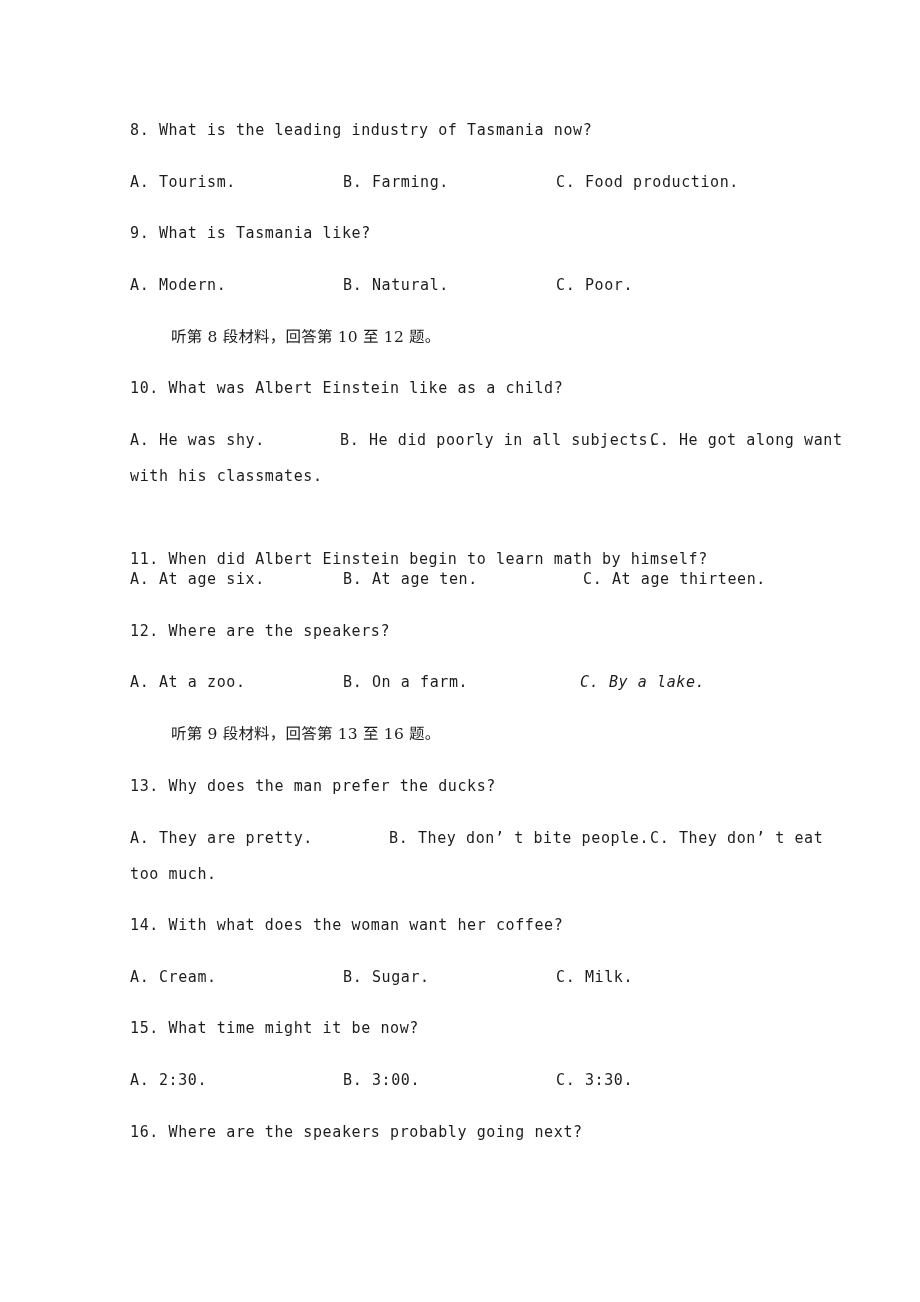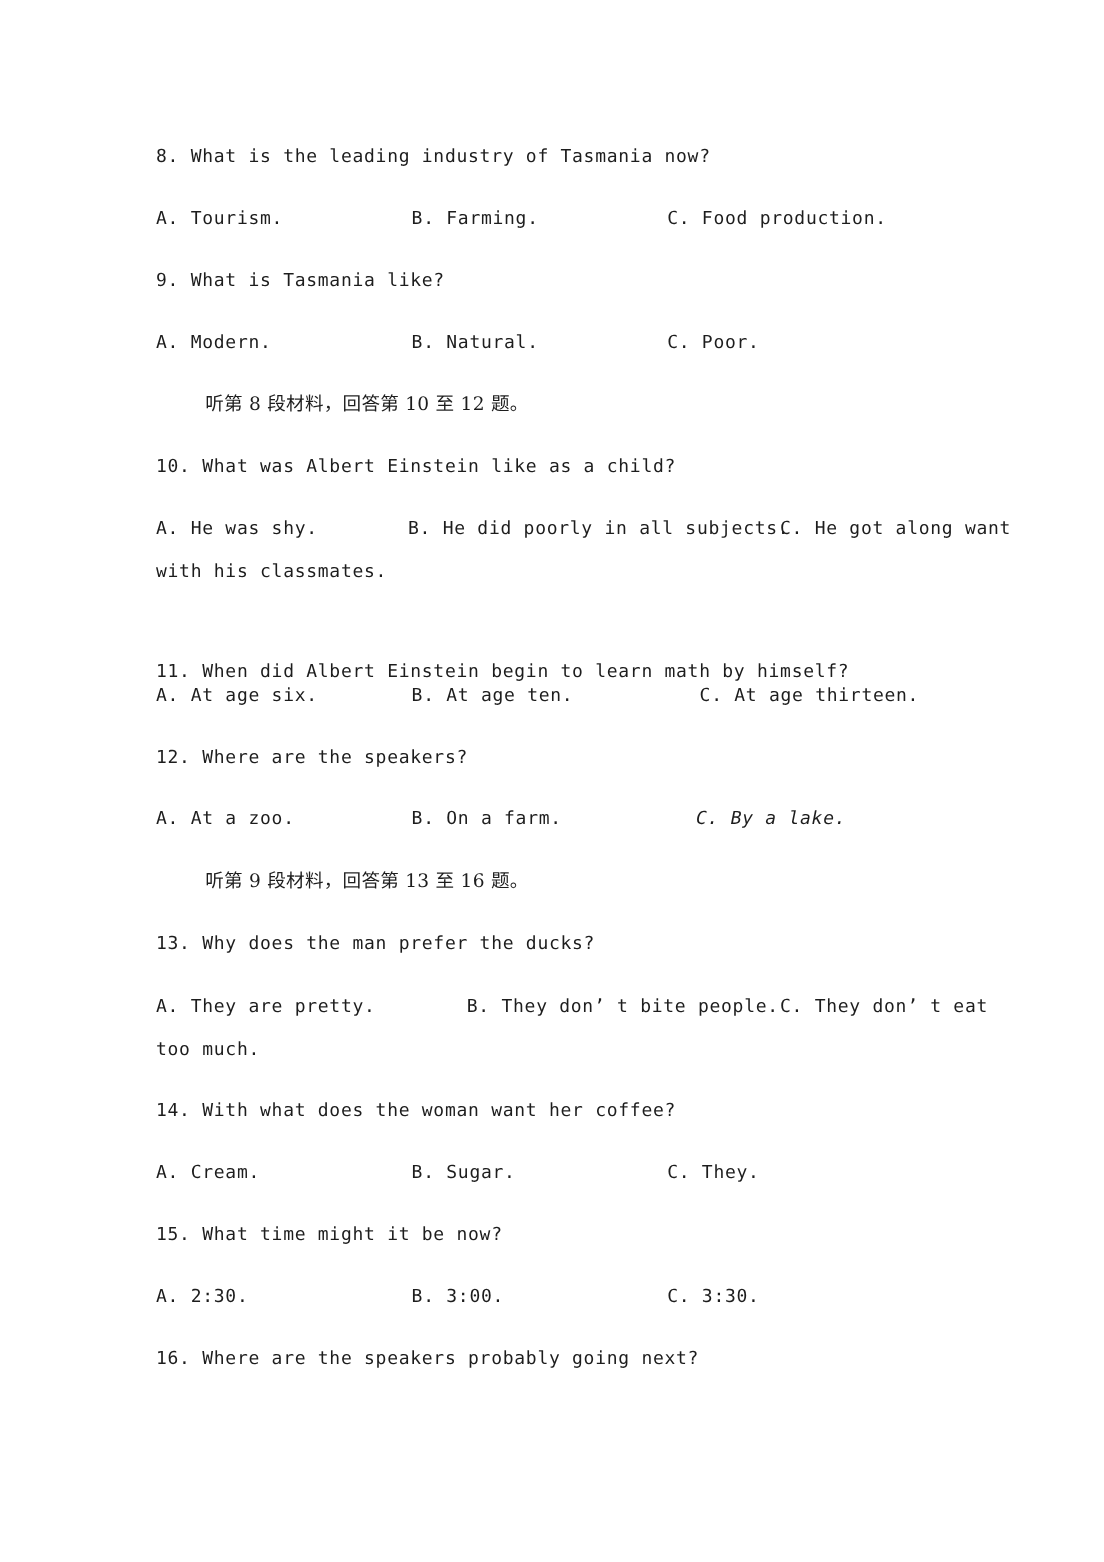--- a/index.html
+++ b/index.html
@@ -91,21 +91,21 @@
 
   <div class="line opt" style="left:130px; top:828px;">A. They are pretty.</div>
   <div class="line opt" style="left:373px; top:828px;margin-left:16px;">B. They don’ t bite people.</div>
   <div class="line opt" style="left:650px; top:828px;">C. They don’ t eat</div>
   <div class="line opt" style="left:130px; top:864px;">too much.</div>
 
   <div class="line stem" style="left:130px; top:915px;">14. With what does the woman want her coffee?</div>
 
   <div class="line opt" style="left:130px; top:967px;">A. Cream.</div>
   <div class="line opt" style="left:343px; top:967px;">B. Sugar.</div>
-  <div class="line opt" style="left:556px; top:967px;">C. They.</div>
+  <div class="line opt" style="left:556px; top:967px;">C. Milk.</div>
 
   <div class="line stem" style="left:130px; top:1018px;">15. What time might it be now?</div>
 
   <div class="line opt" style="left:130px; top:1070px;">A. 2:30.</div>
   <div class="line opt" style="left:343px; top:1070px;">B. 3:00.</div>
   <div class="line opt" style="left:556px; top:1070px;">C. 3:30.</div>
 
   <div class="line stem" style="left:130px; top:1122px;">16. Where are the speakers probably going next?</div>
 
 </div>

